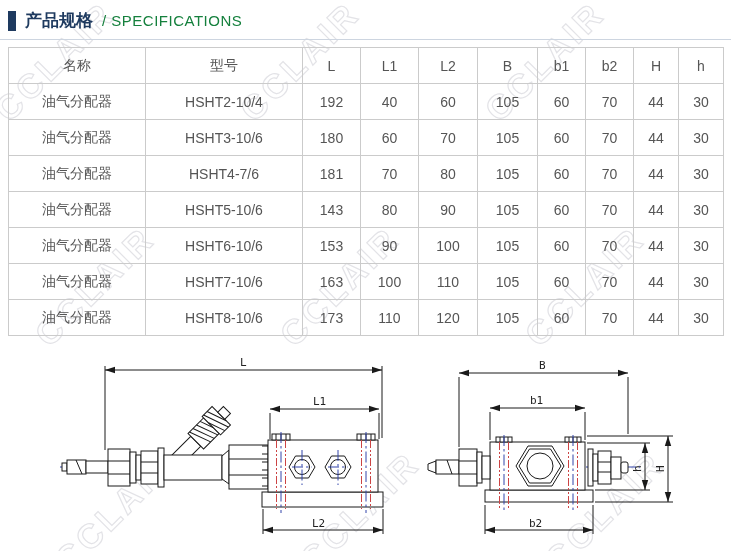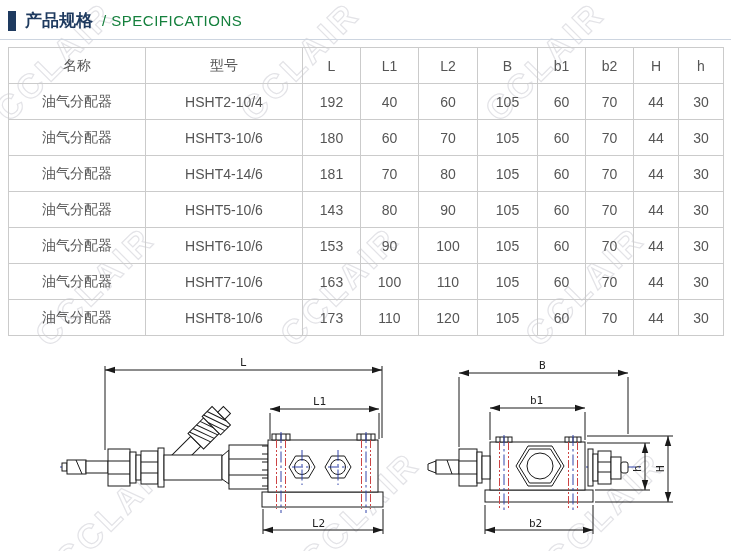--- a/index.html
+++ b/index.html
@@ -94,21 +94,21 @@
         <td>60</td>
         <td>70</td>
         <td>105</td>
         <td>60</td>
         <td>70</td>
         <td>44</td>
         <td>30</td>
       </tr>
       <tr>
         <td>油气分配器</td>
-        <td>HSHT4-14/6</td>
+        <td>HSHT4-7/6</td>
         <td>181</td>
         <td>70</td>
         <td>80</td>
         <td>105</td>
         <td>60</td>
         <td>70</td>
         <td>44</td>
         <td>30</td>
       </tr>
       <tr>

